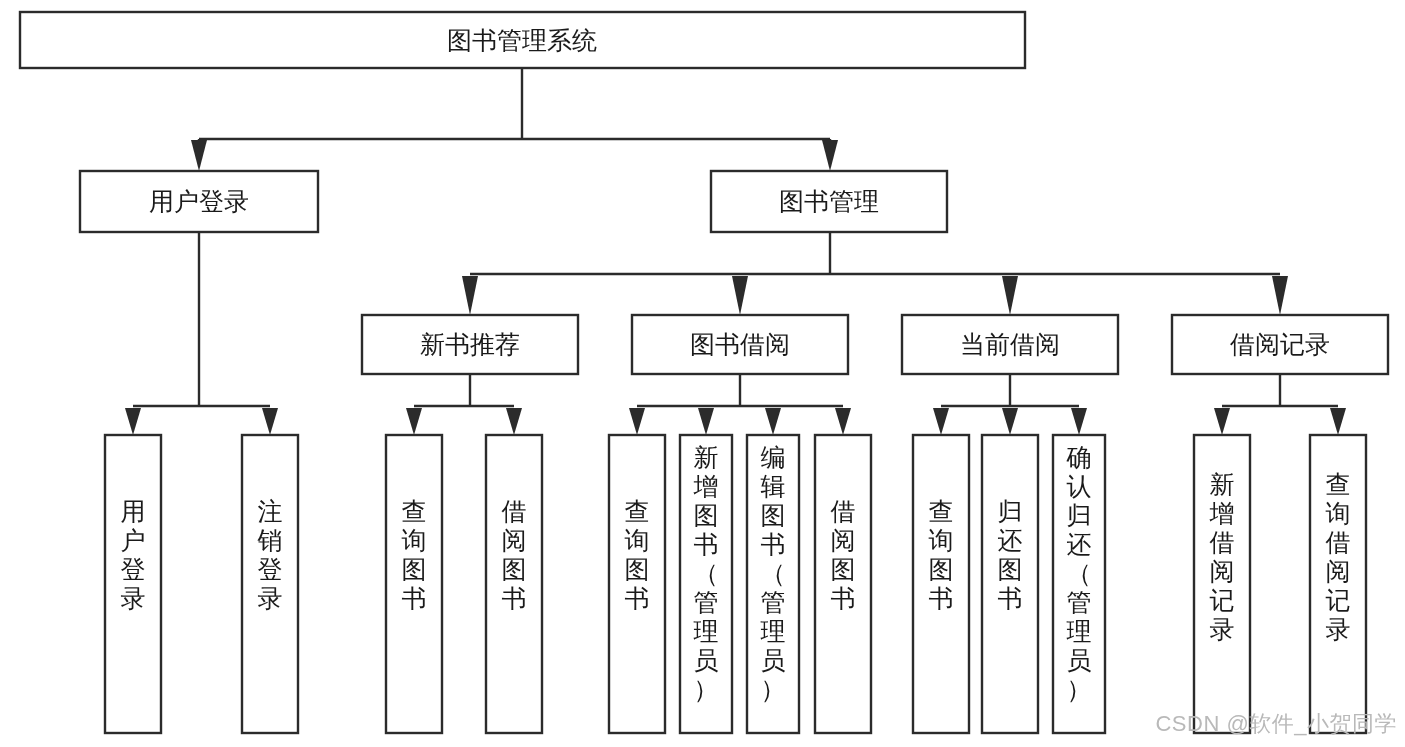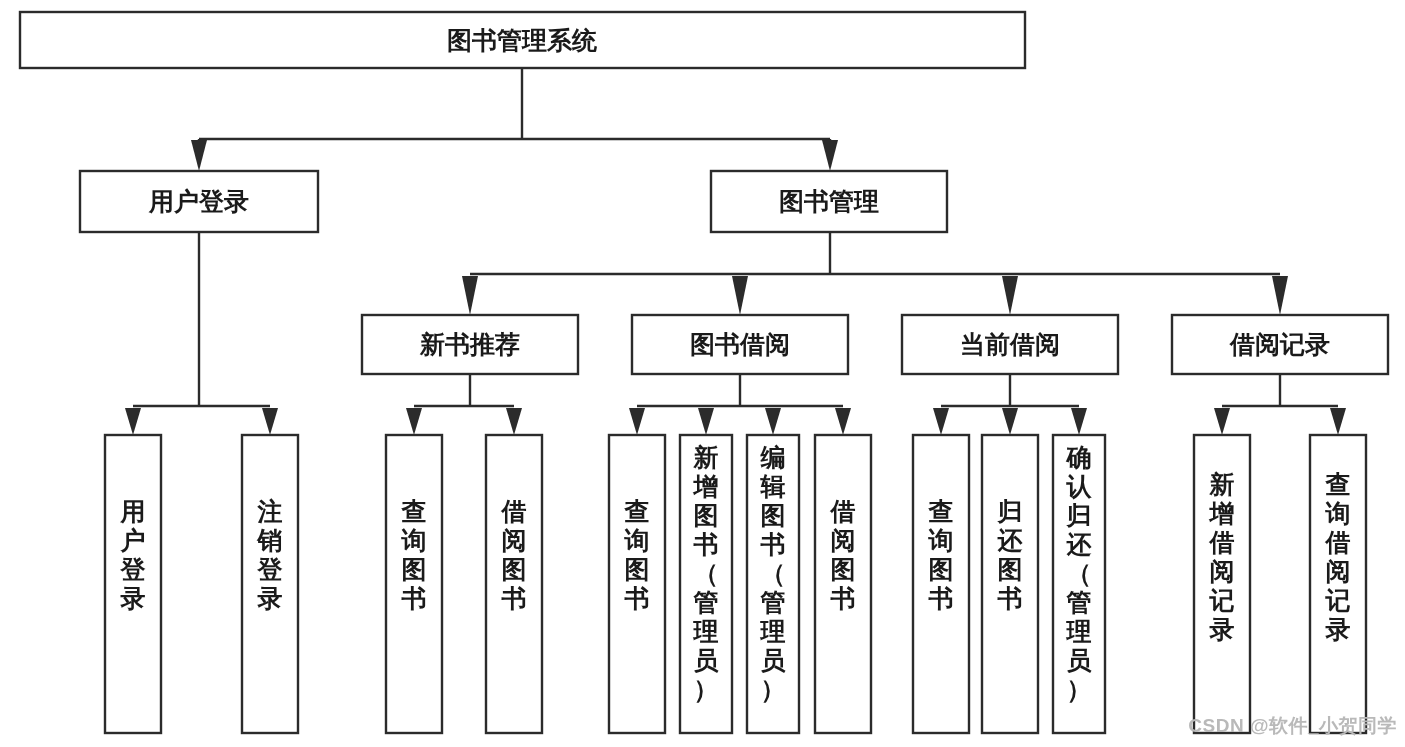--- a/index.html
+++ b/index.html
@@ -10,21 +10,20 @@
   }
   body {
     font-family: "Liberation Sans", "DejaVu Sans", sans-serif;
   }
   #diagram-root {
     position: relative;
     width: 1405px;
     height: 747px;
     background: #ffffff;
     overflow: hidden;
-    font-weight: bold;
   }
   svg.diagram-canvas {
     position: absolute;
     left: 0;
     top: 0;
     width: 1405px;
     height: 747px;
     display: block;
   }
   .node-box {
@@ -53,21 +52,21 @@
     font-family: "Liberation Sans", "DejaVu Sans", sans-serif;
     font-size: 25px;
     fill: #1a1a1a;
     text-anchor: middle;
   }
   .watermark-text {
     position: absolute;
     right: 8px;
     bottom: 8px;
     font-family: "Liberation Sans", "DejaVu Sans", sans-serif;
-    font-size: 19px;
+    font-size: 22px;
     color: #b9b9b9;
     letter-spacing: 0.5px;
     white-space: nowrap;
     user-select: none;
   }
 </style>
 </head>
 <body>
 
 <div id="diagram-root">

